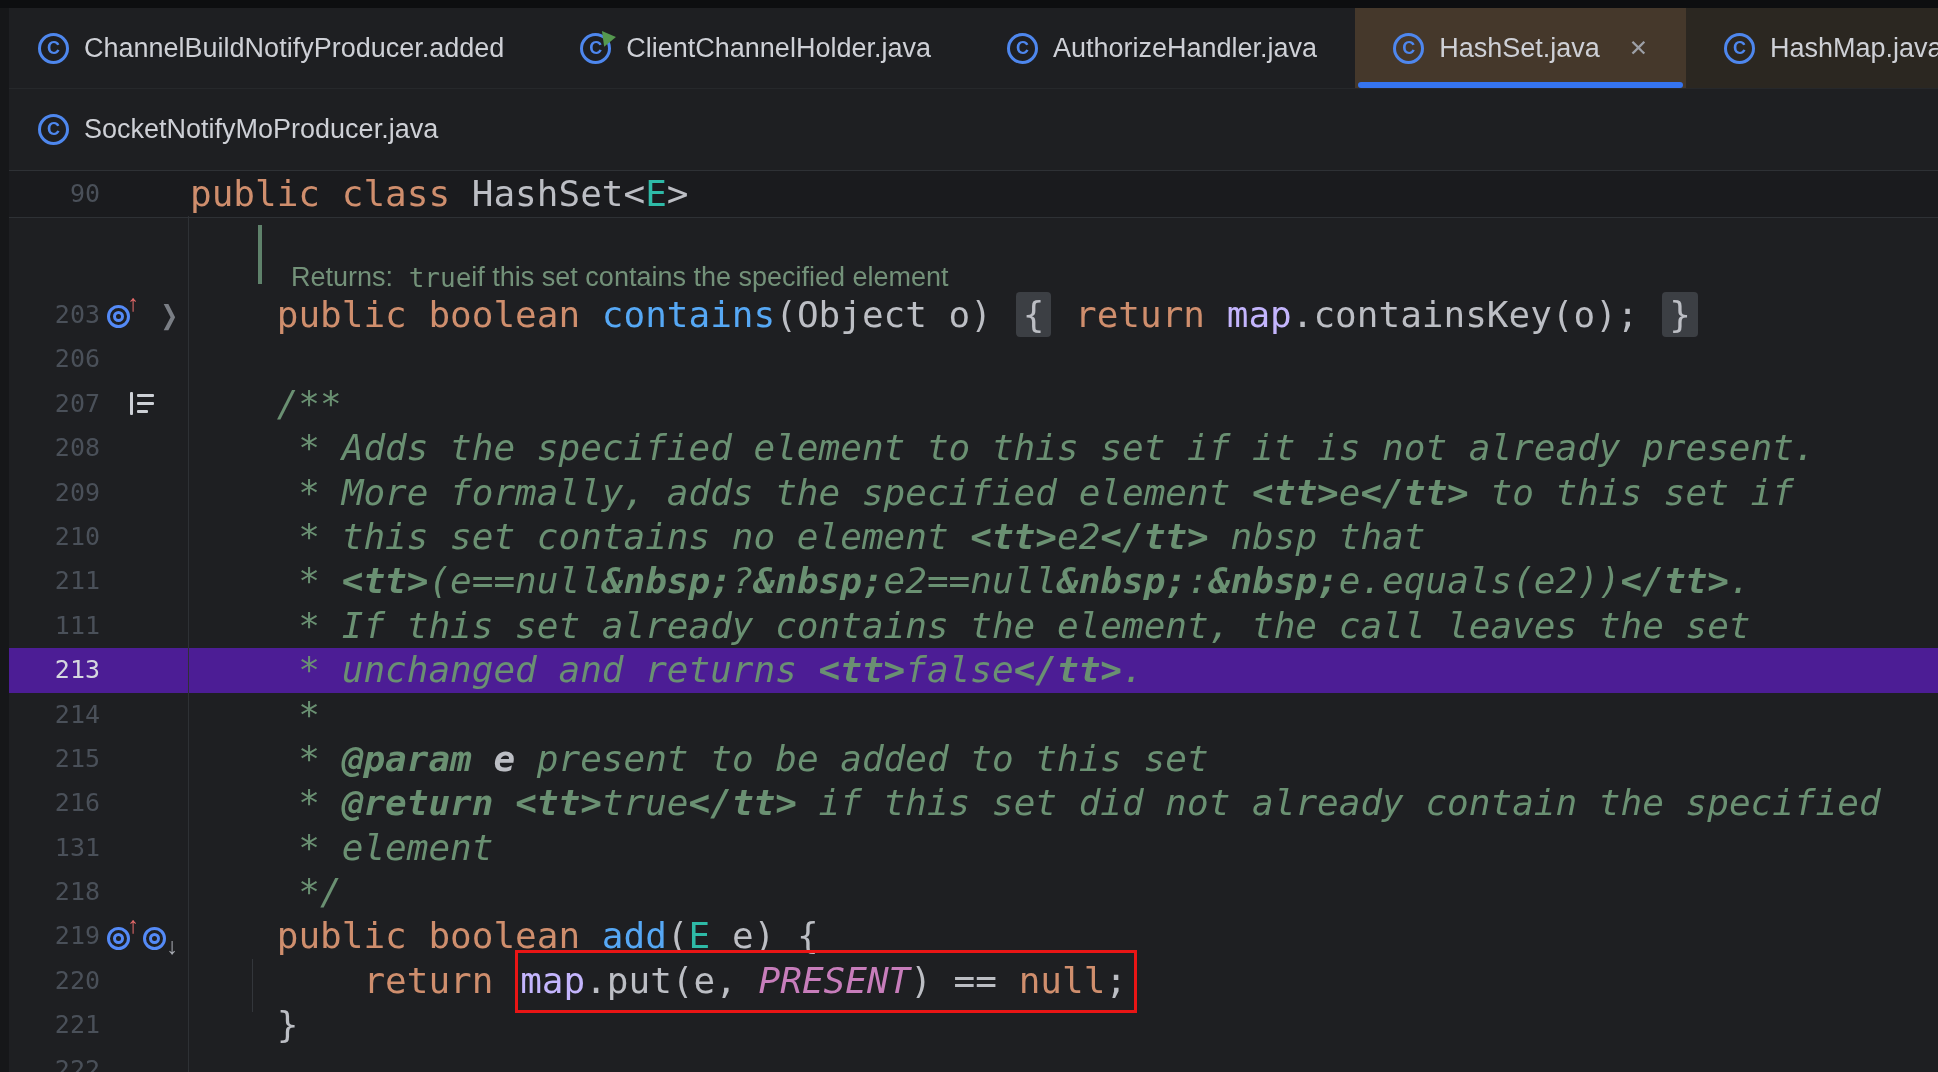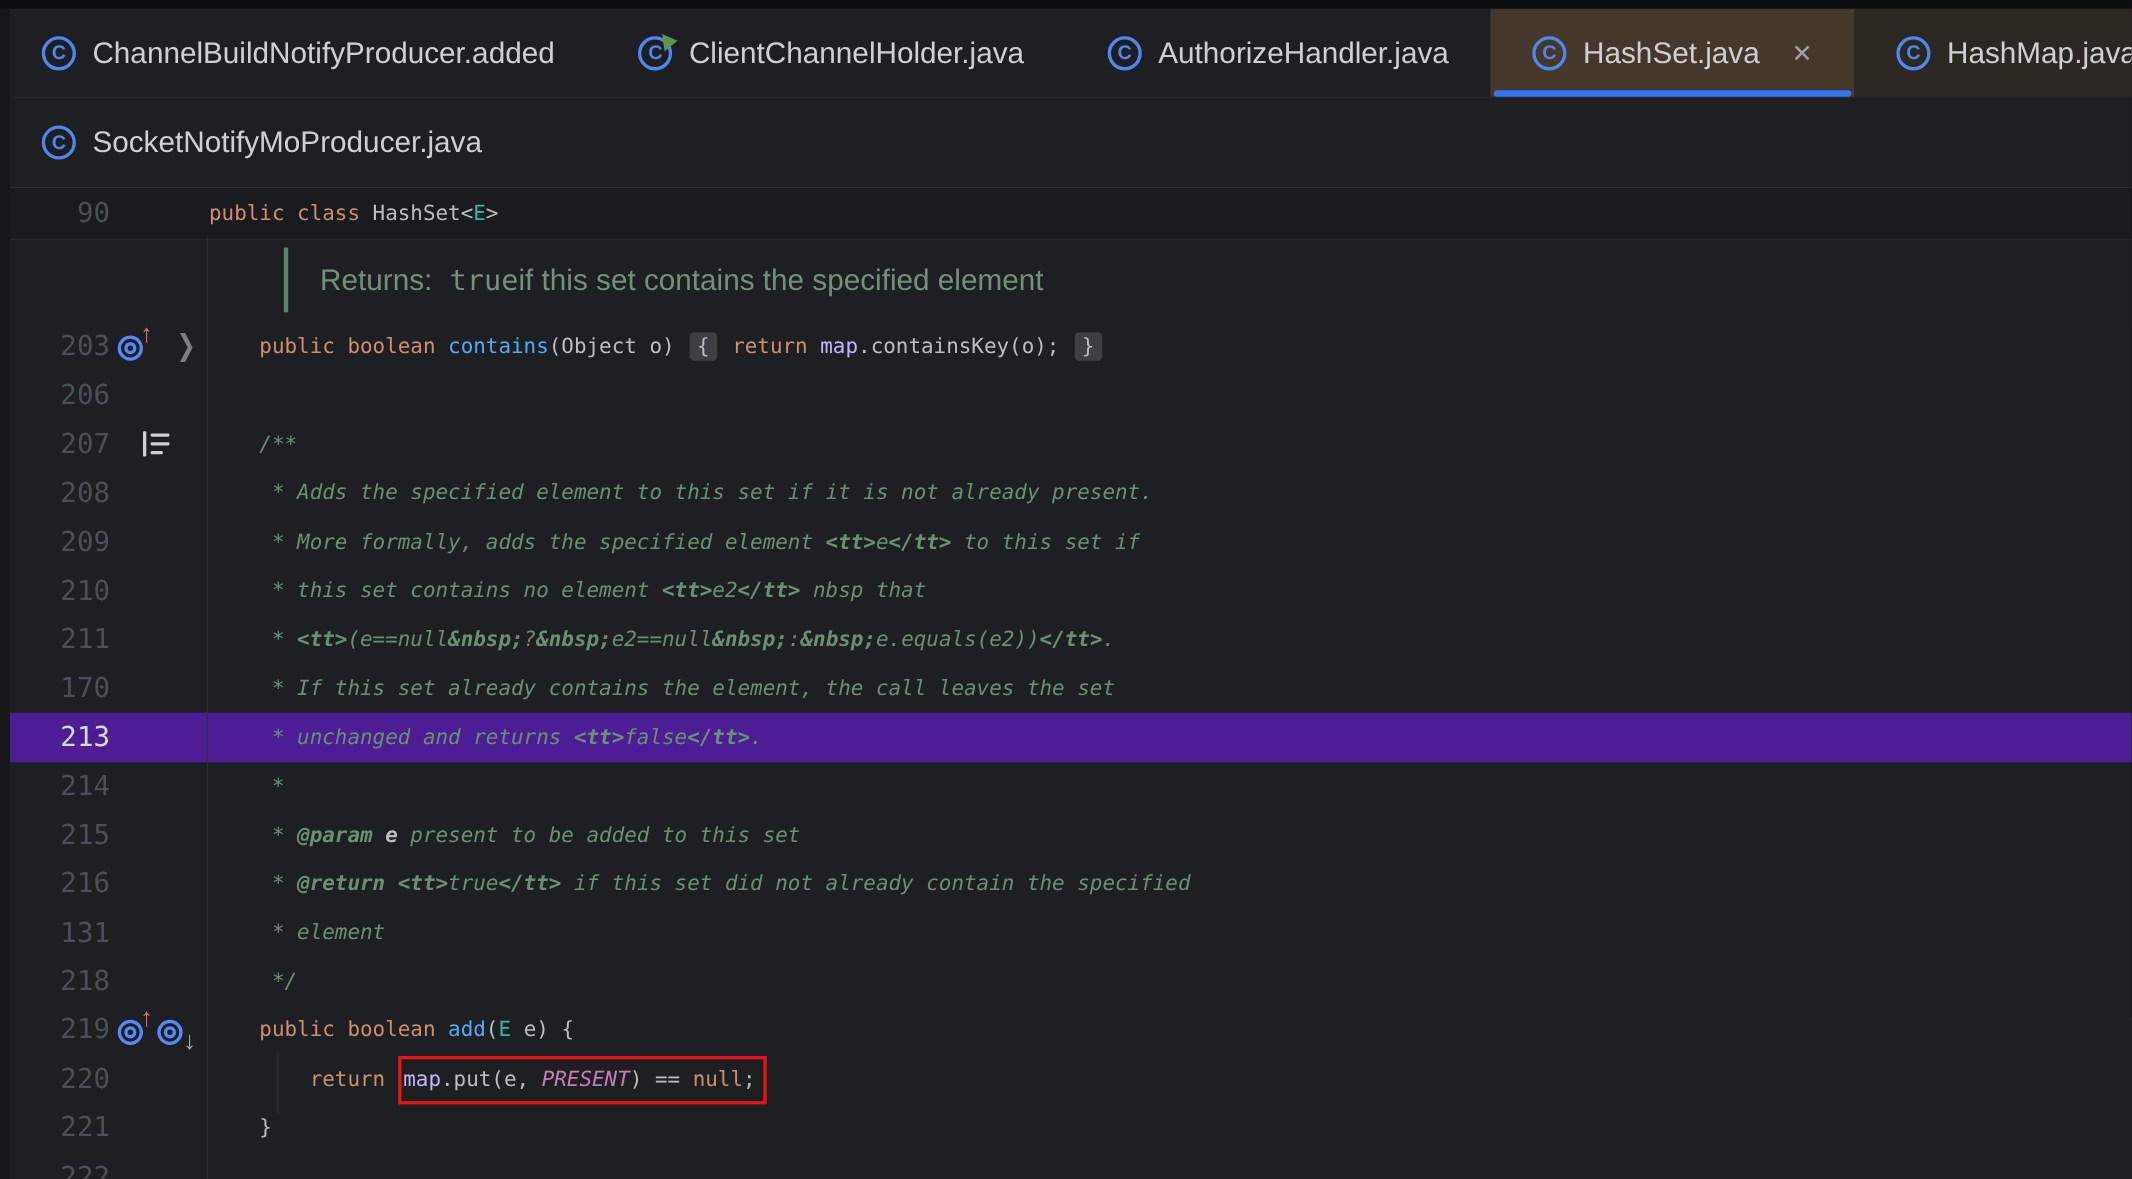--- a/index.html
+++ b/index.html
@@ -24,35 +24,35 @@
        display:flex;align-items:center;justify-content:center;flex:none;}
   .runov{position:absolute;top:-6px;right:-8px;width:0;height:0;
        border-left:13px solid #55984F;border-top:8px solid transparent;border-bottom:8px solid transparent;
        transform:rotate(-8deg);}
   .closex{color:#9DA0A7;font-size:23px;margin-left:14px;}
   
   .sticky{position:relative;height:46px;background:#1A1B1E;border-bottom:1px solid #2E3135;}
   
   .banner{position:relative;height:75px;background:#1E1F22;}
   .docbar{position:absolute;left:258px;top:7px;bottom:9px;width:4px;background:#5F826B;}
-  .bannertext{position:absolute;left:291px;top:0;height:75px;display:flex;align-items:center;
+  .bannertext{position:absolute;left:291px;top:0;height:75px;display:flex;align-items:flex-end;
        color:#739179;font-size:27px;}
   .bannercode{font-family:"DejaVu Sans Mono", monospace;font-size:26px;}
   
   .lines{position:relative;}
   .gutter-sep{position:absolute;left:188px;top:216px;bottom:0;width:1px;background:#2E3135;z-index:4;}
   .row{position:relative;height:44.4px;line-height:44.4px;}
   .row.current{background:#4c1d95;}
   .row.current .lnum{color:#D5D8DE;}
   .lnum{position:absolute;left:0;top:0;width:100px;height:100%;text-align:right;
        font-family:"DejaVu Sans Mono", monospace;font-size:25px;color:#4A5059;}
   .gicons{position:absolute;left:106px;top:0;width:78px;height:100%;
        display:flex;align-items:center;gap:5px;}
   .code{position:absolute;left:190px;top:0;right:0;height:100%;white-space:pre;
-       font-family:"DejaVu Sans Mono", monospace;font-size:19px;}
+       font-family:"DejaVu Sans Mono", monospace;font-size:36px;}
   .indent-guide{position:absolute;left:252px;top:0;height:120%;width:1px;background:#33363B;}
   
   .tk-pl{color:#BCBEC4;}
   .tk-kw{color:#CF8E6D;}
   .tk-method{color:#56A8F5;margin-top:40px;}
   .tk-field{color:#c4b5fd;}
   .tk-fieldi{color:#C77DBB;font-style:italic;}
   .tk-type{color:#2EBAA7;}
   .tk-doc{color:#6A9072;font-style:italic;}
   .tk-docb{color:#6A9072;font-style:italic;font-weight:bold;}
@@ -171,21 +171,21 @@
         <span class="lnum">210</span>
         <span class="gicons"></span>
         <span class="code"><span class="tk-doc">     * this set contains no element </span><span class="tk-docb">&lt;tt&gt;</span><span class="tk-doc">e2</span><span class="tk-docb">&lt;/tt&gt;</span><span class="tk-doc"> nbsp that</span></span>
       </div>
       <div class="row">
         <span class="lnum">211</span>
         <span class="gicons"></span>
         <span class="code"><span class="tk-doc">     * </span><span class="tk-docb">&lt;tt&gt;</span><span class="tk-doc">(e==null</span><span class="tk-docb">&amp;nbsp;</span><span class="tk-doc">?</span><span class="tk-docb">&amp;nbsp;</span><span class="tk-doc">e2==null</span><span class="tk-docb">&amp;nbsp;</span><span class="tk-doc">:</span><span class="tk-docb">&amp;nbsp;</span><span class="tk-doc">e.equals(e2))</span><span class="tk-docb">&lt;/tt&gt;</span><span class="tk-doc">.</span></span>
       </div>
       <div class="row">
-        <span class="lnum">170</span>
+        <span class="lnum">111</span>
         <span class="gicons"></span>
         <span class="code"><span class="tk-doc">     * If this set already contains the element, the call leaves the set</span></span>
       </div>
       <div class="row current">
         <span class="lnum">213</span>
         <span class="gicons"></span>
         <span class="code"><span class="tk-doc">     * unchanged and returns </span><span class="tk-docb">&lt;tt&gt;</span><span class="tk-doc">false</span><span class="tk-docb">&lt;/tt&gt;</span><span class="tk-doc">.</span></span>
       </div>
       <div class="row">
         <span class="lnum">214</span>

